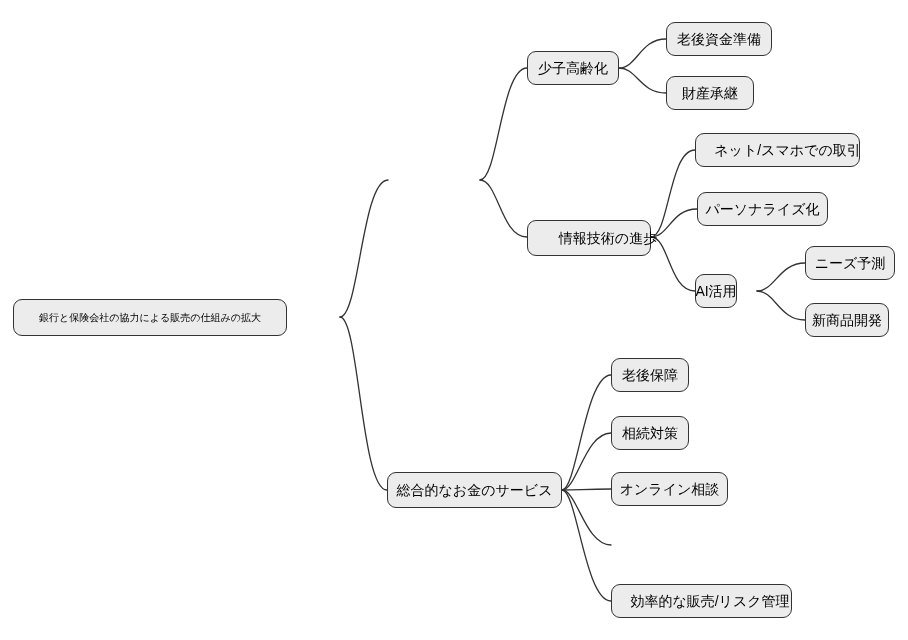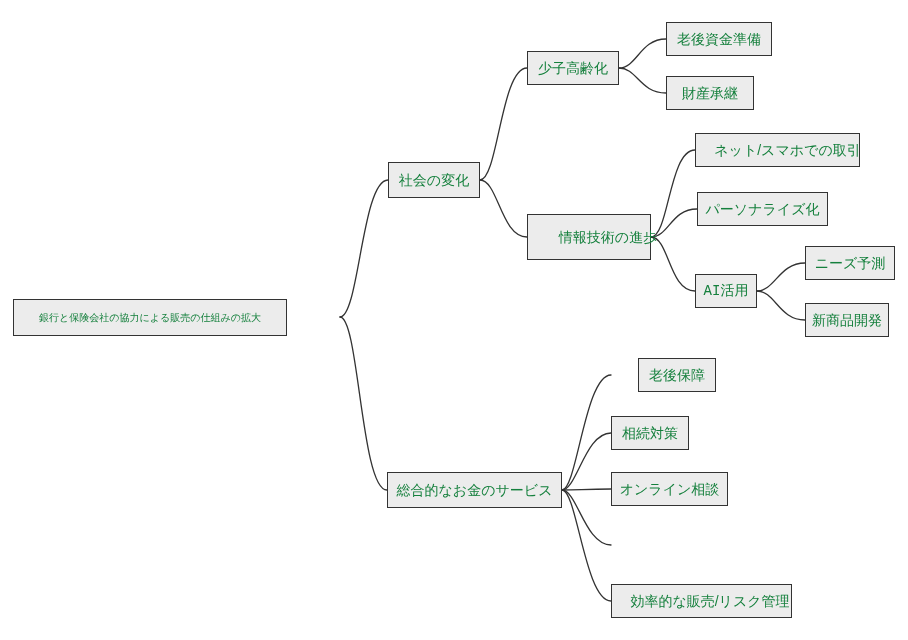--- a/index.html
+++ b/index.html
@@ -27,40 +27,40 @@
     stroke-linecap: round;
   }
   .node {
     position: absolute;
     box-sizing: border-box;
     display: flex;
     align-items: center;
     justify-content: center;
     background: #ececec;
     border: 1.8px solid #333333;
-    border-radius: 0;
-    color: #15803d;
+    border-radius: 9px;
+    color: #000000;
     font-size: 14px;
     line-height: 1;
     white-space: nowrap;
     padding: 0 4px;
   }
   .n-root       { left: 13px;  top: 299px; width: 274px; height: 37px; font-size: 10px; }
   .n-social     { left: 388px; top: 162px; width: 92px;  height: 36px; }
   .n-aging      { left: 527px; top: 51px;  width: 92px;  height: 34px; }
   .n-funds      { left: 666px; top: 22px;  width: 106px; height: 34px; }
   .n-succession { left: 666px; top: 76px;  width: 88px;  height: 34px; }
-  .n-it         { left: 527px; top: 214px; width: 124px; height: 46px; padding-left: 42px; }
+  .n-it         { left: 527px; top: 220px; width: 124px; height: 36px; padding-left: 42px; }
   .n-net        { left: 695px; top: 133px; width: 165px; height: 34px; padding-left: 24px; }
   .n-personalize{ left: 697px; top: 192px; width: 131px; height: 34px; }
-  .n-ai         { left: 695px; top: 274px; width: 62px;  height: 34px; font-family: Liberation Mono, monospace; }
+  .n-ai         { left: 695px; top: 274px; width: 42px;  height: 34px; }
   .n-needs      { left: 805px; top: 246px; width: 90px;  height: 34px; }
   .n-newprod    { left: 805px; top: 303px; width: 84px;  height: 34px; }
   .n-services   { left: 387px; top: 472px; width: 175px; height: 36px; }
-  .n-security   { left: 611px; top: 358px; width: 78px;  height: 34px; margin-left: 27px; }
+  .n-security   { left: 611px; top: 358px; width: 78px;  height: 34px; }
   .n-inherit    { left: 611px; top: 416px; width: 78px;  height: 34px; }
   .n-consult    { left: 611px; top: 472px; width: 117px; height: 34px; }
   .n-proposal   { left: 611px; top: 528px; width: 144px; height: 34px; }
   .n-efficient  { left: 611px; top: 584px; width: 181px; height: 34px; padding-left: 21px; }
 </style>
 </head>
 <body>
 
 <div class="canvas">
 
@@ -78,21 +78,20 @@
     <path d="M757,291 C775,291 779,320 805,320"></path>
     <path d="M562,490 C577,490 585,375 611,375"></path>
     <path d="M562,490 C577,490 585,433 611,433"></path>
     <path d="M562,490 C580,490 585,489 611,489"></path>
     <path d="M562,490 C577,490 585,545 611,545"></path>
     <path d="M562,490 C577,490 585,601 611,601"></path>
   </svg>
 
   <div class="node n-root">銀行と保険会社の協力による販売の仕組みの拡大</div>
 
-  <div class="node n-social">社会の変化</div>
 
   <div class="node n-aging">少子高齢化</div>
 
   <div class="node n-funds">老後資金準備</div>
 
   <div class="node n-succession">財産承継</div>
 
   <div class="node n-it">情報技術の進歩</div>
 
   <div class="node n-net">ネット/スマホでの取引</div>

